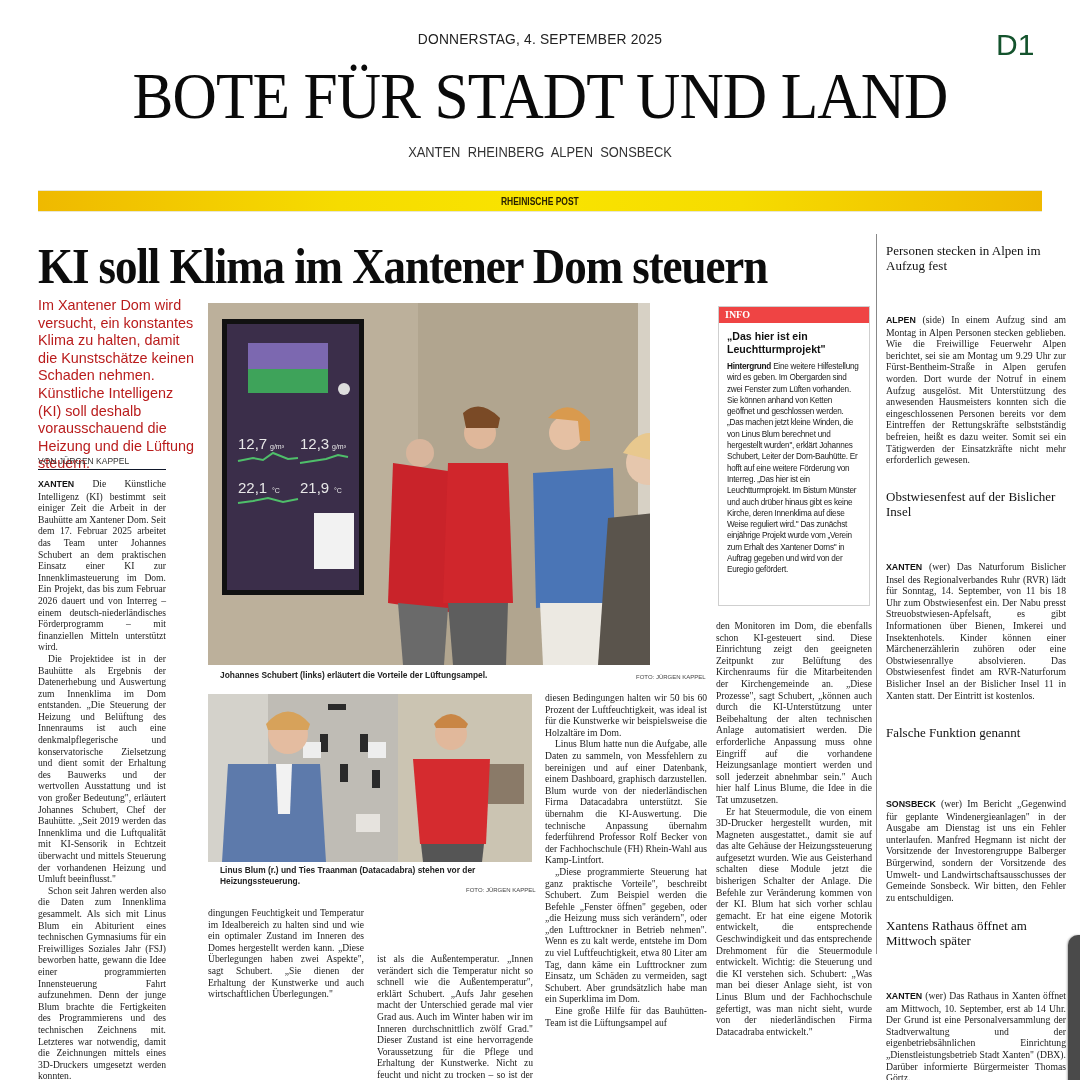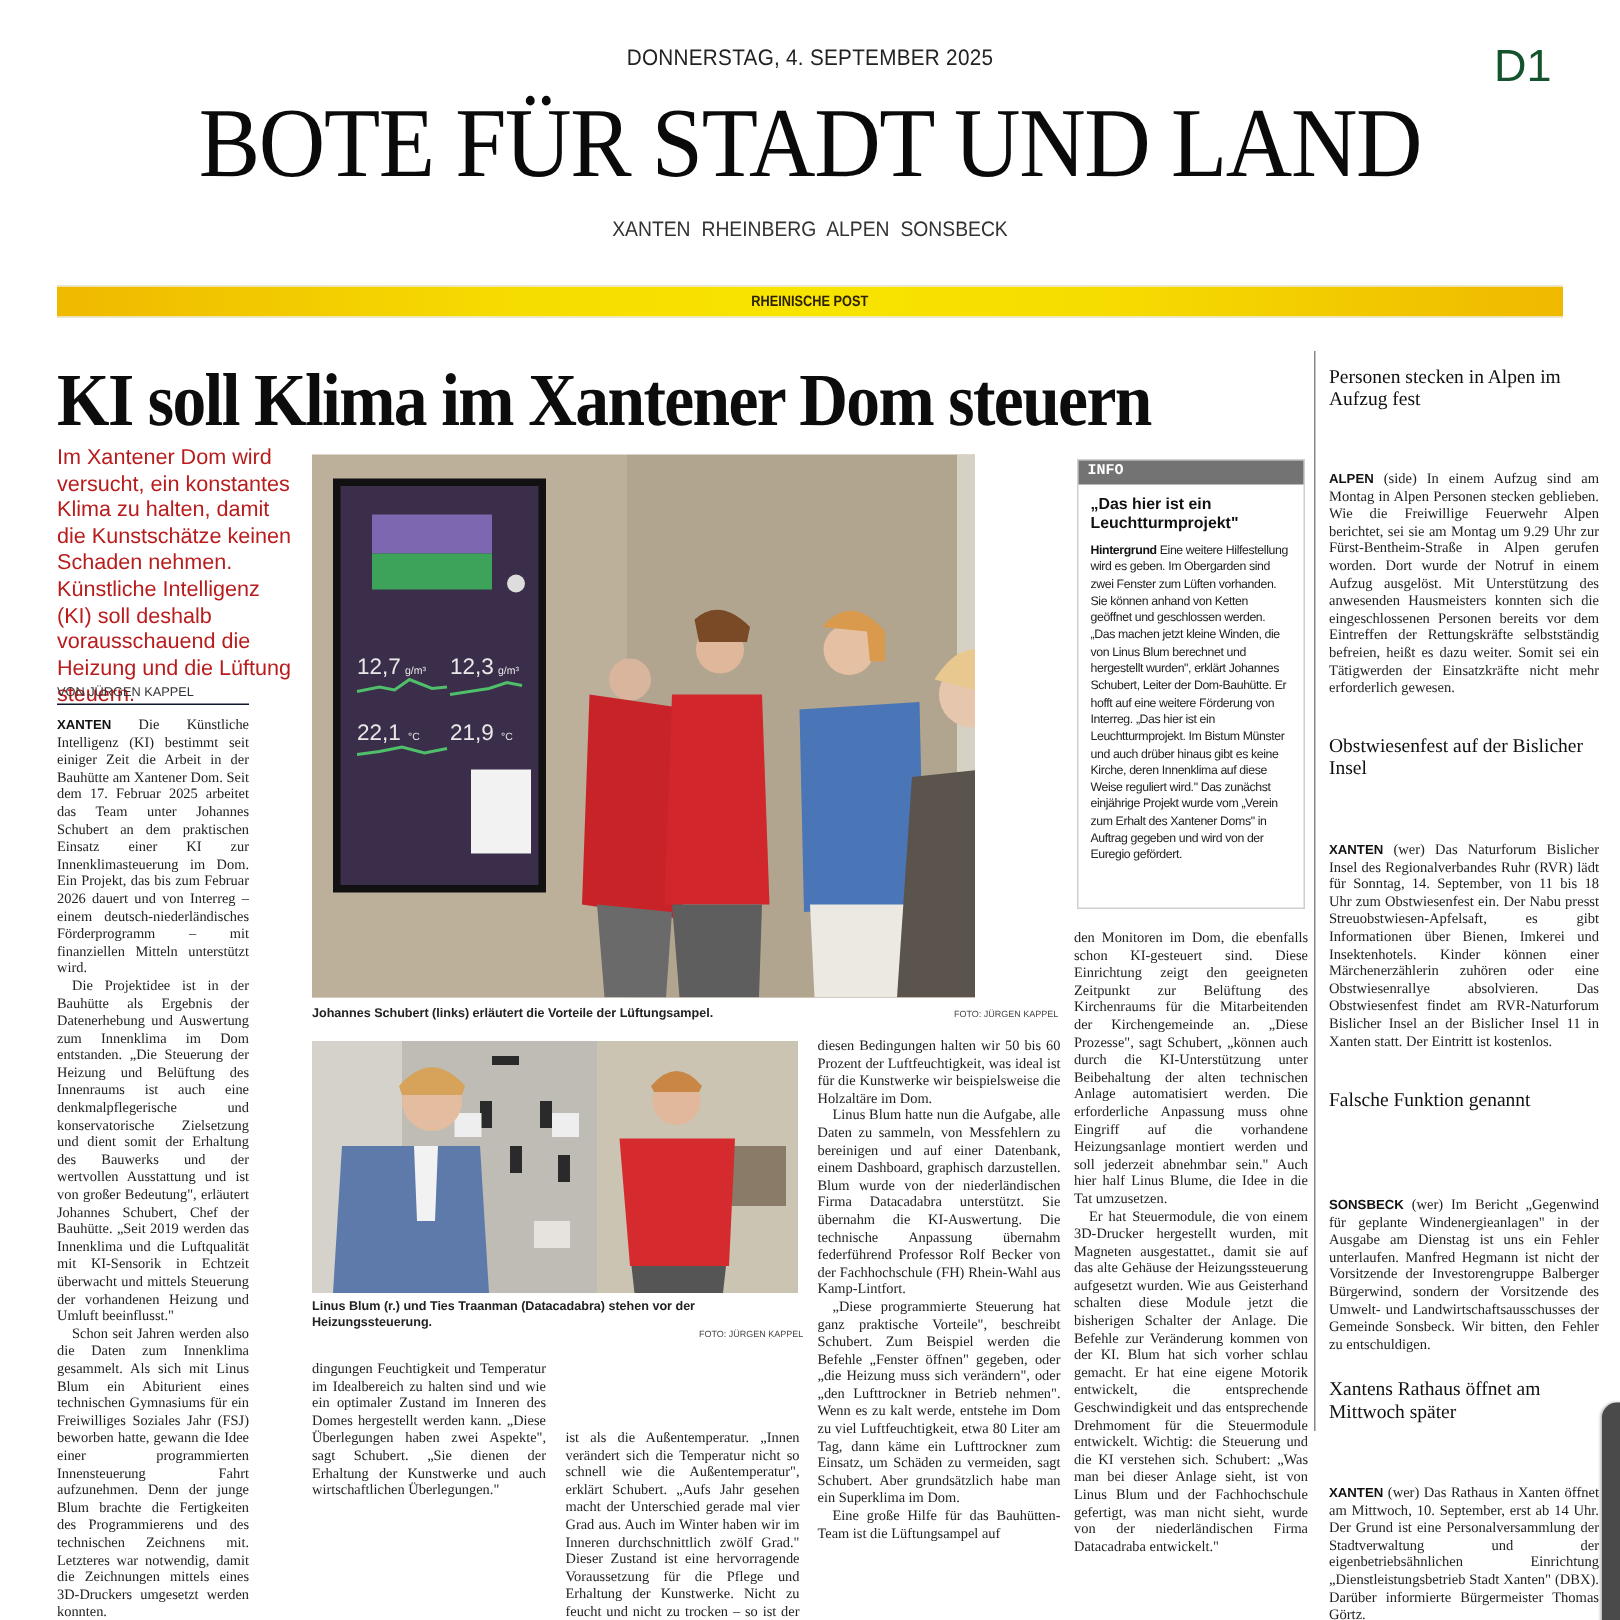--- a/index.html
+++ b/index.html
@@ -17,25 +17,25 @@
 
   .lead { position: absolute; top: 297px; left: 38px; width: 160px; font-family: Liberation Sans, sans-serif; font-size: 14.4px; line-height: 17.6px; color: #b91c1c; }
   .byline { position: absolute; top: 456px; left: 38px; width: 128px; font-family: "Liberation Sans", sans-serif; font-size: 8.5px; color: #333; border-bottom: 1px solid #0f172a; padding-bottom: 3px; }
 
   .col { position: absolute; font-family: "Liberation Serif", serif; font-size: 9.6px; line-height: 11.6px; text-align: justify; hyphens: auto; color: #222; }
   .col p { text-indent: 10px; }
   .col p.first { text-indent: 0; }
   .dateline { font-family: "Liberation Sans", sans-serif; font-weight: bold; font-size: 8.8px; color: #111; }
 
   .photo { position: absolute; overflow: hidden; }
-  .caption { position: absolute; font-family: "Liberation Sans", sans-serif; font-size: 8.4px; font-weight: bold; color: #222; line-height: 11px; }
+  .caption { position: absolute; font-family: "Liberation Sans", sans-serif; font-size: 8.4px; font-weight: bold; color: #222; line-height: 11px; margin-left: 12px; }
   .credit { position: absolute; font-family: "Liberation Sans", sans-serif; font-size: 6px; color: #444; }
 
   .infobox { position: absolute; top: 306px; left: 718px; width: 152px; height: 300px; border: 1px solid #cfcfcf; padding: 0; }
-  .info-label { background: #737373; color: #fff; font-family: Liberation Mono, monospace; font-weight: bold; font-size: 10px; padding: 2px 6px; height: 16px; line-height: 12px; }
+  .info-label { background: #ef4444; color: #fff; font-family: Liberation Serif, serif; font-weight: bold; font-size: 10px; padding: 2px 6px; height: 16px; line-height: 12px; }
   .info-title { font-family: "Liberation Sans", sans-serif; font-weight: bold; font-size: 10.6px; line-height: 12.5px; padding: 7px 8px 6px 8px; color: #111; }
   .info-text { font-family: "Liberation Sans", sans-serif; font-size: 8.2px; line-height: 11.3px; padding: 0 8px; color: #222; letter-spacing: -0.25px; }
   .info-text b { color: #111; }
 
   .sidebar-rule { position: absolute; top: 234px; left: 876px; width: 1px; height: 720px; background: #888; }
   .side-h { position: absolute; left: 886px; width: 180px; font-family: "Liberation Serif", serif; font-weight: normal; font-size: 13px; line-height: 15px; color: #111; }
   .side-t { position: absolute; left: 886px; width: 180px; font-family: "Liberation Serif", serif; font-size: 9.7px; line-height: 11.6px; text-align: justify; color: #222; margin-top: 35px; }
 
   .scroll-thumb { position: absolute; top: 935px; left: 1068px; width: 14px; height: 150px; background: #4a4a4a; border-radius: 10px 0 0 0; box-shadow: -1px 0 2px rgba(0,0,0,0.3); }
 </style>

